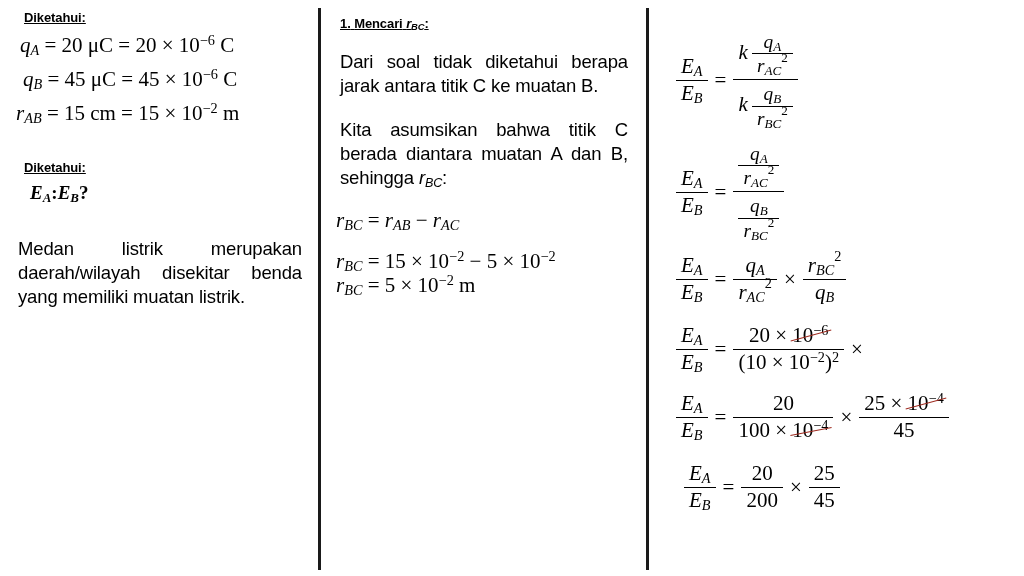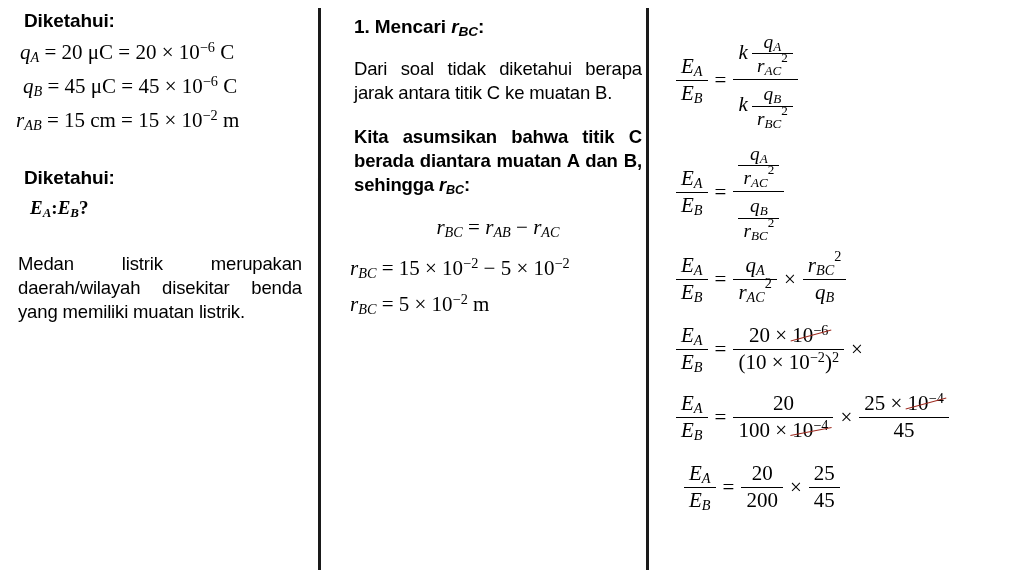--- a/index.html
+++ b/index.html
@@ -18,41 +18,42 @@
   }
 
   
   .col {
     position: absolute;
     top: 0;
     height: 576px;
     box-sizing: border-box;
   }
   #col-1 { left: 0px;   width: 318px; padding: 10px 10px 0 14px; }
-  #col-2 { left: 344px; width: 310px; padding: 16px 8px 0 4px;  }
+  #col-2 { left: 330px; width: 310px; padding: 16px 8px 0 4px;  }
   #col-3 { left: 658px; width: 366px; padding: 16px 6px 0 4px;  }
 
   .divider {
     position: absolute;
     top: 8px;
     width: 3px;
     height: 562px;
     background: #1a1a1a;
   }
   #divider-1 { left: 318px; }
   #divider-2 { left: 646px; }
 
   
   .heading {
     font-family: "Liberation Sans", sans-serif;
     font-weight: bold;
-    font-size: 19px;
+    font-size: 13px;
     line-height: 1.2;
     letter-spacing: -0.1px;
     white-space: nowrap;
+    text-decoration: underline;
   }
   .body-text {
     font-family: "Liberation Sans", sans-serif;
     font-size: 18.5px;
     line-height: 1.30;
     text-align: justify;
     text-align-last: left;
     letter-spacing: -0.15px;
   }
   .math {
@@ -193,32 +194,32 @@
       <span>Mencari</span>
       <span class="hv">r</span><sub>BC</sub><span>:</span>
     </div>
 
     <div style="height:18px;"></div>
 
     <div class="body-text" style="padding-left:6px; padding-right:4px;">Dari soal tidak diketahui berapa jarak antara titik C ke muatan B.</div>
 
     <div style="height:20px;"></div>
 
-    <div class="body-text" style="padding-left:6px; padding-right:4px;font-weight:bold;">
+    <div class="body-text" style="padding-left:6px; padding-right:4px;">
       <span>Kita asumsikan bahwa titik C berada diantara muatan A dan B, sehingga</span>
       <span style="font-style:italic;">r</span><sub style="font-family:'Liberation Sans',sans-serif;">BC</sub><span>:</span>
     </div>
 
     <div style="height:20px;"></div>
 
-    <div class="math" style="padding-left:2px; margin-bottom:20px;text-align:center;">
+    <div class="math" style="padding-left:2px; margin-bottom:20px;">
       <i>r</i><sub>BC</sub> <span class="up">=</span> <i>r</i><sub>AB</sub> <span class="up">−</span> <i>r</i><sub>AC</sub>
     </div>
 
-    <div class="math" style="padding-left:2px; margin-bottom:15px;">
+    <div class="math" style="padding-left:2px; margin-bottom:3px;">
       <i>r</i><sub>BC</sub> <span class="up">= 15 × 10<sup class="up">−2</sup> − 5 × 10<sup class="up">−2</sup></span>
     </div>
 
     <div class="math" style="padding-left:2px;">
       <i>r</i><sub>BC</sub> <span class="up">= 5 × 10<sup class="up">−2</sup> m</span>
     </div>
   </div>
 
   <div class="col" id="col-3">
 

